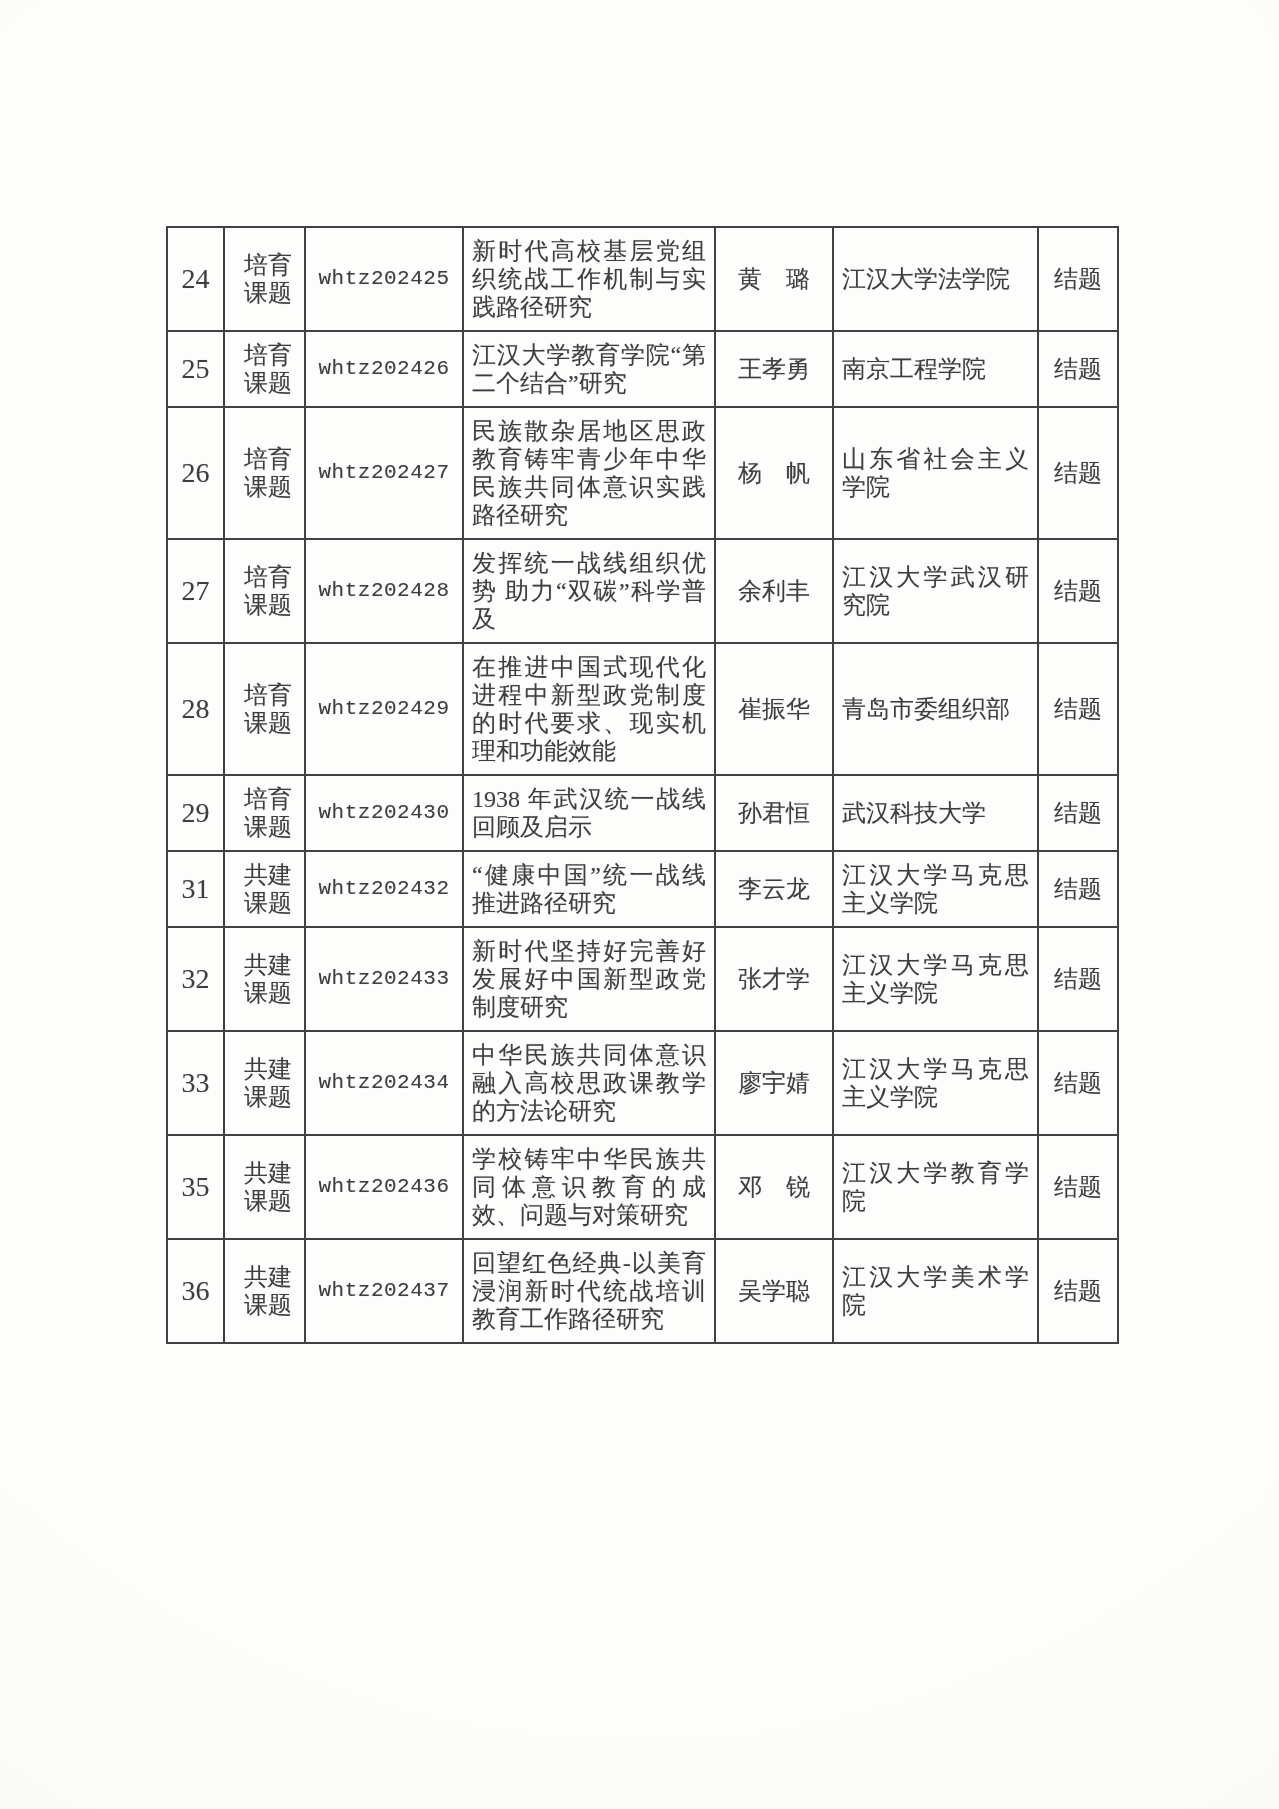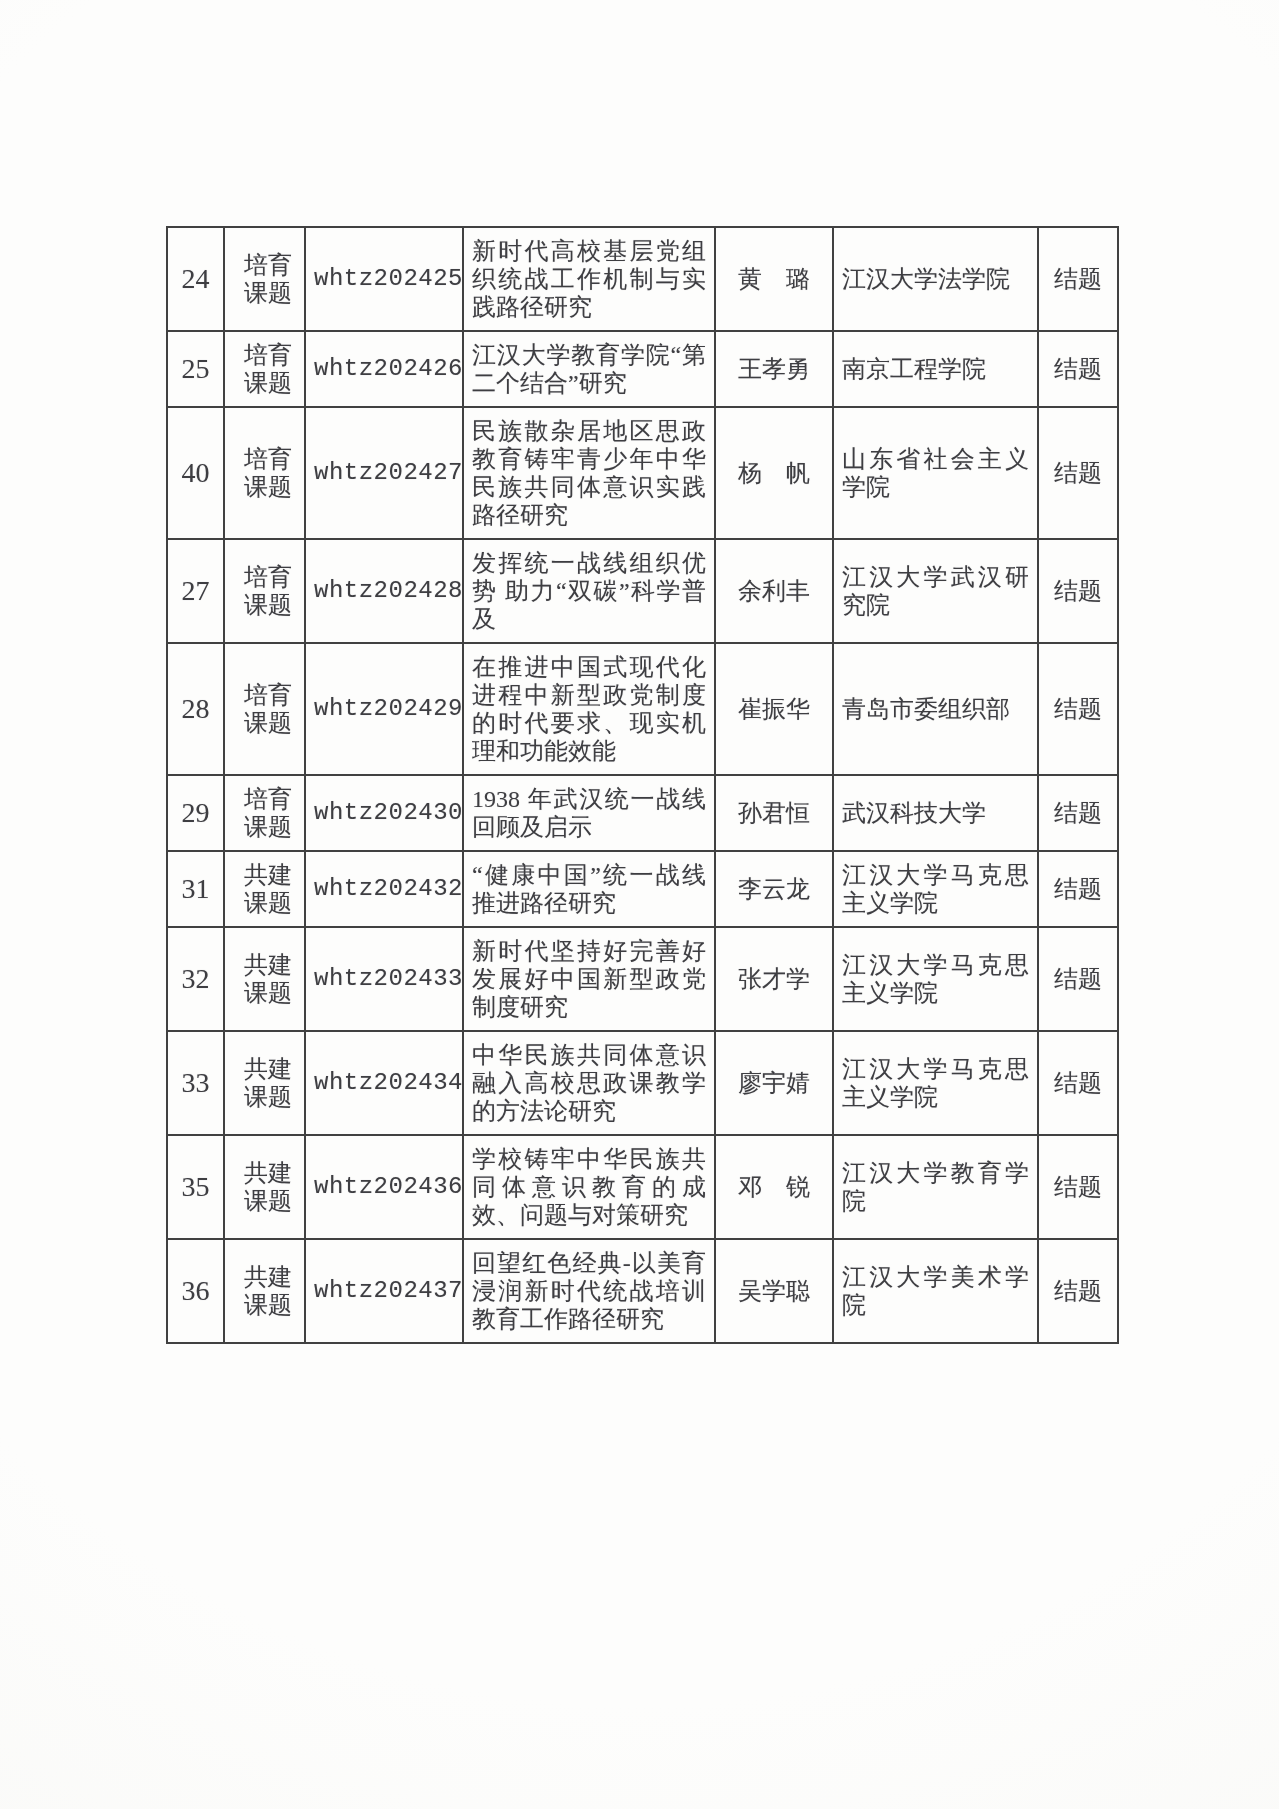--- a/index.html
+++ b/index.html
@@ -47,21 +47,21 @@
     font-size: 28px;
     font-family: "Liberation Serif", "DejaVu Serif", serif;
   }
   .project-table td.td-cat {
     text-align: right;
     padding: 0 12px;
   }
   .project-table td.td-code {
     text-align: center;
     font-family: "Liberation Mono", "DejaVu Sans Mono", monospace;
-    font-size: 24px;
+    font-size: 21px;
     letter-spacing: 0.5px;
   }
   .project-table td.td-title {
     text-align: justify;
     text-justify: inter-ideograph;
   }
   .project-table td.td-name {
     text-align: center;
   }
   .project-table td.td-inst {
@@ -102,21 +102,21 @@
     <td class="td-no">25</td>
     <td class="td-cat">培育课题</td>
     <td class="td-code">whtz202426</td>
     <td class="td-title">江汉大学教育学院“第二个结合”研究</td>
     <td class="td-name">王孝勇</td>
     <td class="td-inst">南京工程学院</td>
     <td class="td-stat">结题</td>
   </tr>
 
   <tr>
-    <td class="td-no">40</td>
+    <td class="td-no">26</td>
     <td class="td-cat">培育课题</td>
     <td class="td-code">whtz202427</td>
     <td class="td-title">民族散杂居地区思政教育铸牢青少年中华民族共同体意识实践路径研究</td>
     <td class="td-name">杨　帆</td>
     <td class="td-inst">山东省社会主义学院</td>
     <td class="td-stat">结题</td>
   </tr>
 
   <tr>
     <td class="td-no">27</td>

